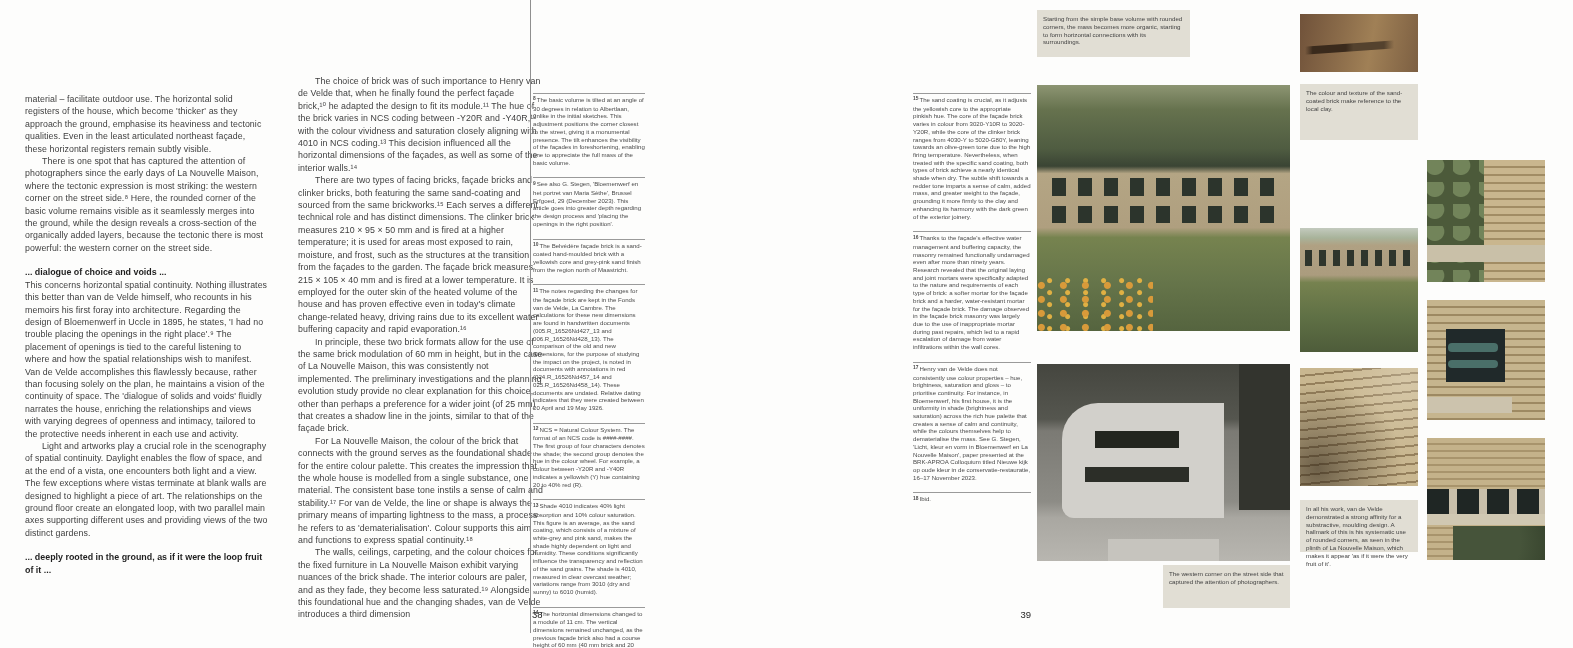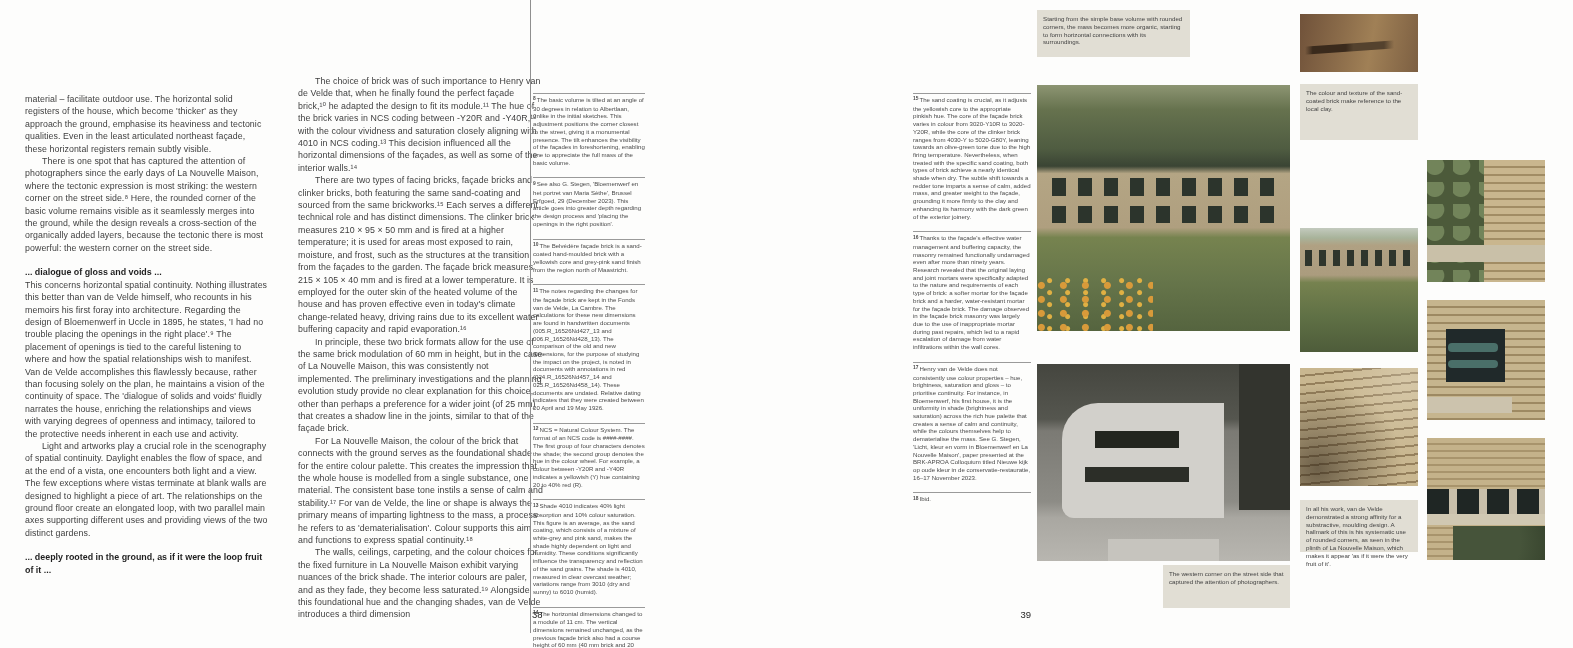--- a/index.html
+++ b/index.html
@@ -100,21 +100,21 @@
     background:radial-gradient(circle at 30% 50%,#46543a 0 60%,#39462f 100%);}
 </style>
 </head>
 <body>
 
 <div id="spread">
 
   <div class="col" id="col1">
     <p class="body">material – facilitate outdoor use. The horizontal solid registers of the house, which become 'thicker' as they approach the ground, emphasise its heaviness and tectonic qualities. Even in the least articulated northeast façade, these horizontal registers remain subtly visible.</p>
     <p class="body indent">There is one spot that has captured the attention of photographers since the early days of La Nouvelle Maison, where the tectonic expression is most striking: the western corner on the street side.⁸ Here, the rounded corner of the basic volume remains visible as it seamlessly merges into the ground, while the design reveals a cross-section of the organically added layers, because the tectonic there is most powerful: the western corner on the street side.</p>
-    <h3 class="subhead">... dialogue of gloss and voids ...</h3>
+    <h3 class="subhead">... dialogue of choice and voids ...</h3>
     <p class="body">This concerns horizontal spatial continuity. Nothing illustrates this better than van de Velde himself, who recounts in his memoirs his first foray into architecture. Regarding the design of Bloemenwerf in Uccle in 1895, he states, 'I had no trouble placing the openings in the right place'.⁹ The placement of openings is tied to the careful listening to where and how the spatial relationships wish to manifest. Van de Velde accomplishes this flawlessly because, rather than focusing solely on the plan, he maintains a vision of the continuity of space. The 'dialogue of solids and voids' fluidly narrates the house, enriching the relationships and views with varying degrees of openness and intimacy, tailored to the protective needs inherent in each use and activity.</p>
     <p class="body indent">Light and artworks play a crucial role in the scenography of spatial continuity. Daylight enables the flow of space, and at the end of a vista, one encounters both light and a view. The few exceptions where vistas terminate at blank walls are designed to highlight a piece of art. The relationships on the ground floor create an elongated loop, with two parallel main axes supporting different uses and providing views of the two distinct gardens.</p>
     <h3 class="subhead">... deeply rooted in the ground, as if it were the loop fruit of it ...</h3>
   </div>
 
   <div class="col" id="col2">
     <p class="body indent">The choice of brick was of such importance to Henry van de Velde that, when he finally found the perfect façade brick,¹⁰ he adapted the design to fit its module.¹¹ The hue of the brick varies in NCS coding between -Y20R and -Y40R,¹² with the colour vividness and saturation closely aligning with 4010 in NCS coding.¹³ This decision influenced all the horizontal dimensions of the façades, as well as some of the interior walls.¹⁴</p>
     <p class="body indent">There are two types of facing bricks, façade bricks and clinker bricks, both featuring the same sand-coating and sourced from the same brickworks.¹⁵ Each serves a different technical role and has distinct dimensions. The clinker brick measures 210 × 95 × 50 mm and is fired at a higher temperature; it is used for areas most exposed to rain, moisture, and frost, such as the structures at the transition from the façades to the garden. The façade brick measures 215 × 105 × 40 mm and is fired at a lower temperature. It is employed for the outer skin of the heated volume of the house and has proven effective even in today's climate change-related heavy, driving rains due to its excellent water buffering capacity and rapid evaporation.¹⁶</p>
     <p class="body indent">In principle, these two brick formats allow for the use of the same brick modulation of 60 mm in height, but in the case of La Nouvelle Maison, this was consistently not implemented. The preliminary investigations and the planning evolution study provide no clear explanation for this choice, other than perhaps a preference for a wider joint (of 25 mm) that creates a shadow line in the joints, similar to that of the façade brick.</p>
     <p class="body indent">For La Nouvelle Maison, the colour of the brick that connects with the ground serves as the foundational shade for the entire colour palette. This creates the impression that the whole house is modelled from a single substance, one material. The consistent base tone instils a sense of calm and stability.¹⁷ For van de Velde, the line or shape is always the primary means of imparting lightness to the mass, a process he refers to as 'dematerialisation'. Colour supports this aim and functions to express spatial continuity.¹⁸</p>

